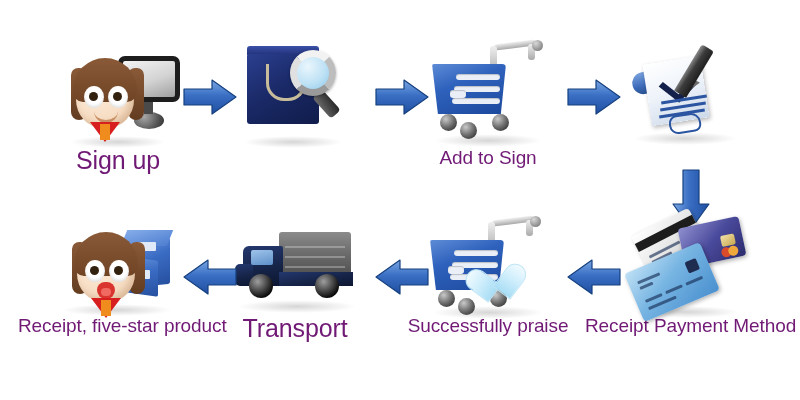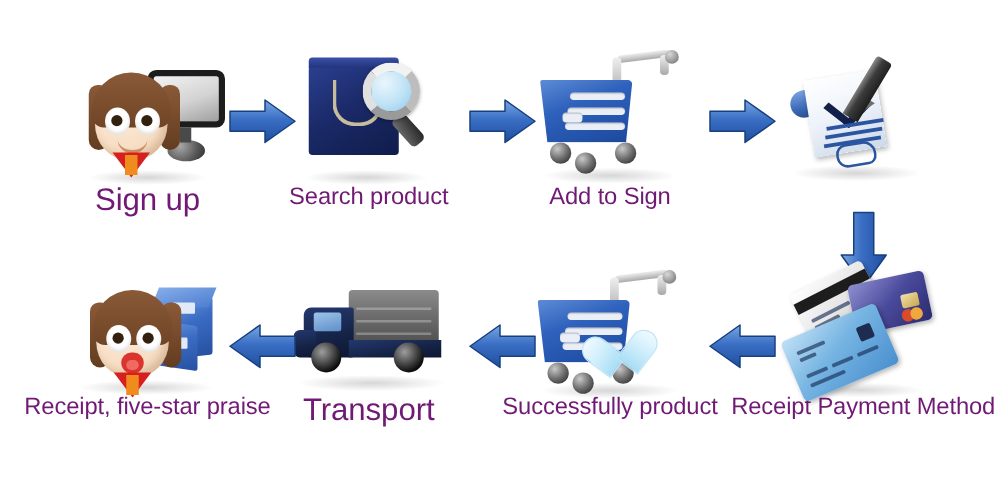--- a/index.html
+++ b/index.html
@@ -388,21 +388,20 @@
 
   <div class="step" style="left:195px; top:28px;">
     <div class="step-icon">
       <div class="shadow-ellipse" style="left:48px; top:108px; width:100px; height:12px;"></div>
       <div class="bag-lip" style="left:52px; top:18px;"></div>
       <div class="bag-body" style="left:52px; top:26px;"></div>
       <div class="bag-handle" style="left:71px; top:36px;"></div>
       <div class="mag-handle" style="left:125px; top:62px;"></div>
       <div class="mag-ring" style="left:95px; top:22px;"></div>
     </div>
-    <div class="step-label lbl-md">Search product</div>
   </div>
 
   <div class="arrow" style="left:374px; top:78px;">
     <svg width="56" height="38" viewBox="0 0 56 38">
       <path d="M2,11 L30,11 L30,2 L54,19 L30,36 L30,27 L2,27 Z" fill="url(#agR)" stroke="#17407f" stroke-width="1.2" stroke-linejoin="round"></path>
     </svg>
   </div>
 
   <div class="step" style="left:388px; top:28px;">
     <div class="step-icon">
@@ -506,21 +505,21 @@
       <div class="cart-body" style="left:42px; top:28px;"></div>
       <div class="cart-slot" style="left:66px; top:38px; width:44px;"></div>
       <div class="cart-slot" style="left:64px; top:50px; width:46px;"></div>
       <div class="cart-slot" style="left:62px; top:62px; width:48px;"></div>
       <div class="cart-slot" style="left:60px; top:54px; width:16px; height:8px;"></div>
       <div class="cart-wheel" style="left:50px; top:78px;"></div>
       <div class="cart-wheel" style="left:70px; top:86px;"></div>
       <div class="cart-wheel" style="left:102px; top:78px;"></div>
       <div class="heart" style="left:98px; top:54px;"></div>
     </div>
-    <div class="step-label lbl-md">Successfully product</div>
+    <div class="step-label lbl-md">Successfully praise</div>
   </div>
 
   <div class="arrow" style="left:374px; top:258px;">
     <svg width="56" height="38" viewBox="0 0 56 38">
       <path d="M54,11 L26,11 L26,2 L2,19 L26,36 L26,27 L54,27 Z" fill="url(#agL)" stroke="#17407f" stroke-width="1.2" stroke-linejoin="round"></path>
     </svg>
   </div>
 
   <div class="step" style="left:195px; top:212px;">
     <div class="step-icon" style="height:104px;">
@@ -561,16 +560,16 @@
       <div class="girl-hair-top" style="left:56px; top:20px;"></div>
       <div class="girl-eye" style="left:67px; top:48px;"></div>
       <div class="girl-eye" style="left:91px; top:48px;"></div>
       <div class="girl-pupil" style="left:72px; top:54px;"></div>
       <div class="girl-pupil" style="left:96px; top:54px;"></div>
       <div style="position:absolute;left:79px;top:70px;width:18px;height:17px;border-radius:9px 9px 10px 10px;background:#d9352e;"></div>
       <div style="position:absolute;left:83px;top:76px;width:10px;height:8px;border-radius:5px;background:#f06a62;"></div>
       <div class="girl-collar" style="left:73px; top:86px;"></div>
       <div style="position:absolute;left:83px;top:88px;width:10px;height:16px;background:#f08b1d;"></div>
     </div>
-    <div class="step-label lbl-md">Receipt, five-star praise</div>
+    <div class="step-label lbl-md">Receipt, five-star product</div>
   </div>
 
 </div>
 
 </body></html>

